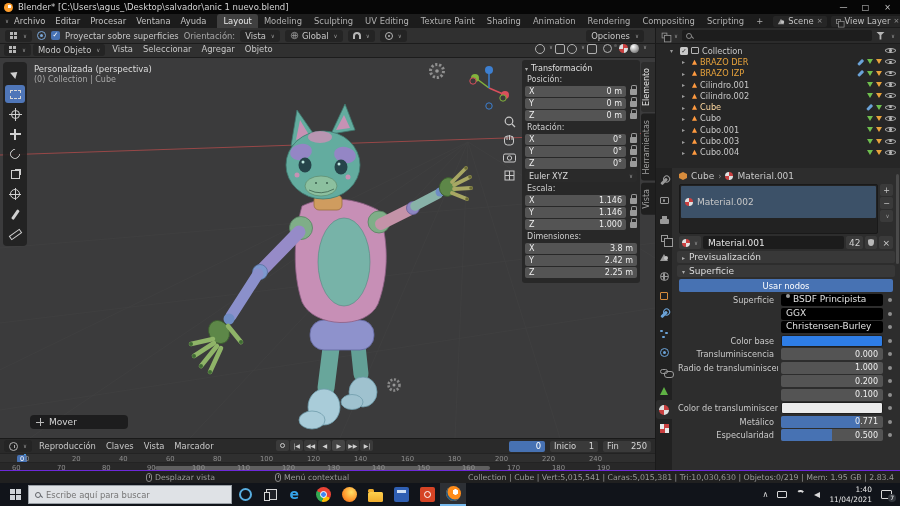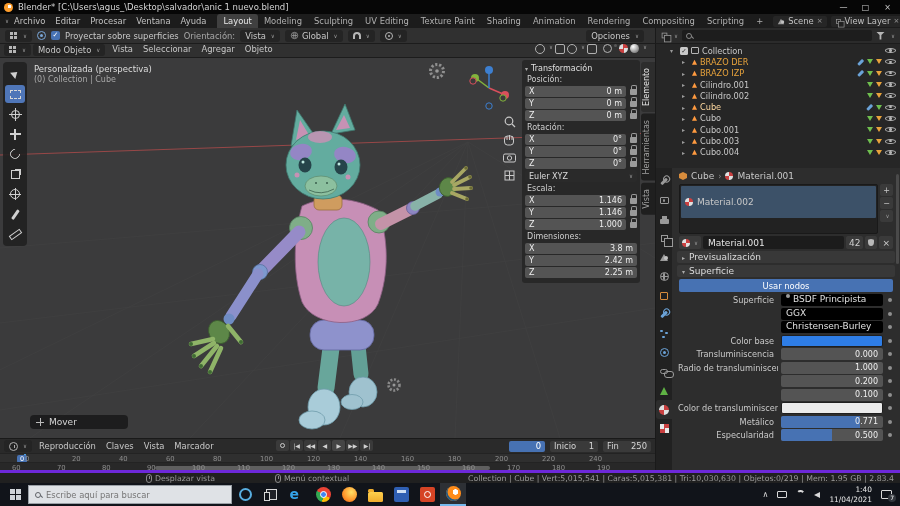--- a/index.html
+++ b/index.html
@@ -179,21 +179,21 @@
 .rec-dot{width:5px;height:5px;border:1px solid #c9c9c9;border-radius:50%}
 .tl-frame{margin-left:auto;width:36px;height:11px;background:#4772b3;border-radius:2px;color:#fff;display:flex;align-items:center;justify-content:flex-end;padding:0 4px}
 .tl-field{width:48px;height:11px;background:#3a3a3a;border-radius:2px;display:flex;align-items:center;justify-content:space-between;padding:0 4px;color:#d5d5d5;margin-left:3px}
 .ruler{position:relative;height:9px;background:#2f2f2f;border-top:1px solid #232323;overflow:hidden}
 .ruler.minor{background:#282828}
 .tick{position:absolute;top:0.5px;font-size:6.8px;color:#8e8e8e}
 .playhead{position:absolute;left:24px;top:0;bottom:0;width:1.5px;background:#4e9fdd}
 .ph-badge{position:absolute;left:17px;top:0.5px;background:#4772b3;color:#fff;font-size:6.5px;padding:0 3px;border-radius:2px;line-height:8px}
 .tl-scroll{position:absolute;left:155px;bottom:1px;width:335px;height:4px;background:#5f5f5f;border-radius:2px}
 
-.statusbar{left:0;top:470px;width:900px;height:13px;background:#202020;display:flex;align-items:center;font-size:7.8px;color:#9a9a9a;border-top:3px solid #6d28d9;padding:0 6px}
+.statusbar{left:0;top:470px;width:900px;height:13px;background:#202020;display:flex;align-items:center;font-size:7.8px;color:#9a9a9a;border-top:1px solid #6d28d9;padding:0 6px}
 .sb-hint{display:flex;align-items:center;gap:3px;margin-right:60px}
 .mouse{width:6px;height:9px;border:1px solid #8a8a8a;border-radius:3px;position:relative}
 .mouse::before{content:"";position:absolute;left:50%;top:1px;width:1.2px;height:3px;background:#8a8a8a}
 .sb-stats{margin-left:auto;white-space:nowrap}
 
 .taskbar{left:0;top:483px;width:900px;height:23px;background:#11141a;display:flex;align-items:center;padding:0 2px}
 .tb-btn{width:26px;height:23px;display:flex;align-items:center;justify-content:center}
 .winlogo{display:grid;grid-template:5px 5px/5px 5px;gap:1px}
 .winlogo i{background:#cfd3d8}
 .tb-search{width:204px;height:19px;background:#dfe2e6;border:1px solid #9aa0a6;display:flex;align-items:center;gap:5px;padding:0 6px}

